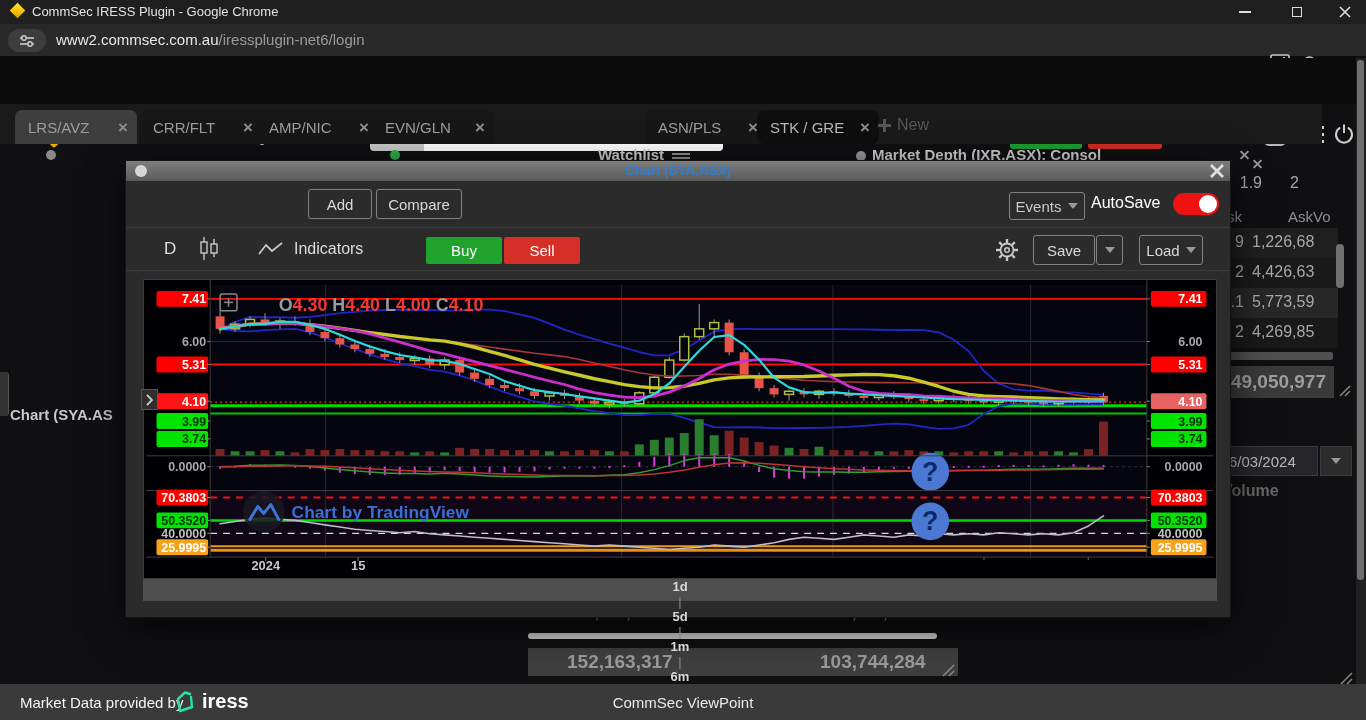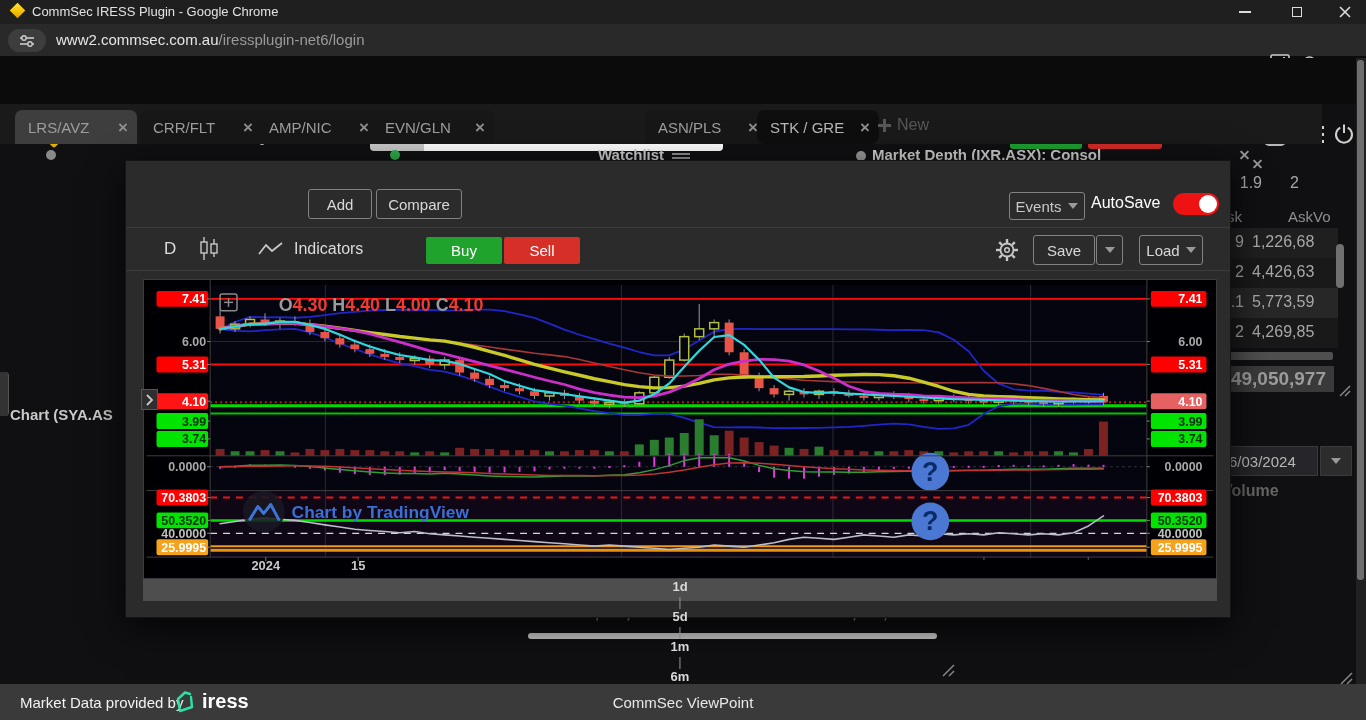--- a/index.html
+++ b/index.html
@@ -56,21 +56,21 @@
   .mini-x{position:relative;width:9px;height:9px;}
   .mini-x::before,.mini-x::after{content:"";position:absolute;left:-1px;top:3.5px;width:11px;height:2px;background:#9a9a9a;}
   .mini-x::before{transform:rotate(45deg);}
   .mini-x::after{transform:rotate(-45deg);}
 
   
   #rightpanel{left:1160px;top:144px;width:196px;height:540px;overflow:hidden;}
   .rp{position:absolute;color:#a8a8a8;font-size:16px;white-space:nowrap;}
   .rp-row{position:absolute;left:0;width:178px;height:30px;}
   .num{font-size:16px;color:#a8a8a8;}
-  #rp-total-box{left:62px;top:222px;width:112px;height:26px;background:#3a3a3a;display:flex;align-items:center;justify-content:flex-end;padding-right:8px;}
+  #rp-total-box{left:62px;top:222px;width:112px;height:32px;background:#3a3a3a;display:flex;align-items:center;justify-content:flex-end;padding-right:8px;}
   #rp-total-box span{font-size:19px;font-weight:700;color:#9c9c9c;}
   #rp-datebox{left:60px;top:302px;width:98px;height:30px;background:#26262a;border:1px solid #3a3a3a;display:flex;align-items:center;padding-left:8px;}
   #rp-datebox span{font-size:15px;color:#b8b8b8;}
   #rp-datebtn{left:160px;top:302px;width:32px;height:30px;background:#2c2c2c;border:1px solid #3a3a3a;display:flex;align-items:center;justify-content:center;}
   .caret{width:0;height:0;border-left:5px solid transparent;border-right:5px solid transparent;border-top:6px solid #999;}
   #rp-volume{left:62px;top:338px;font-size:16px;font-weight:700;color:#666;}
   .vscroll-pill{left:176px;top:100px;width:8px;height:44px;background:#707070;border-radius:4px;}
 
   
   #wl-bottom{left:528px;top:648px;width:430px;height:28px;background:#3f3f3f;}
@@ -300,33 +300,45 @@
   </div>
 
   <div id="cutrow">
       <span class="cutnum" style="left: 543px;">64</span>
       <span class="cutnum" style="left: 577px;">10,865,765</span>
       <span class="cutnum" style="left: 737px;">3.7</span>
       <span class="cutnum" style="left: 800px;">4.4</span>
       <span class="cutnum" style="left: 843px;">4,361,406</span>
     </div>
   <div class="abs" id="wl-scroll"></div>
+  <div class="abs" id="wl-bottom">
+    <span style="left:39px;">152,163,317</span>
+    <span style="left:292px;">103,744,284</span>
+  </div>
   <svg class="abs diag-handle" style="left:938px;top:660px;" width="18" height="18">
       <line x1="5" y1="16" x2="16" y2="5"></line>
       <line x1="11" y1="16" x2="16" y2="11"></line>
     </svg>
   <svg class="abs diag-handle" style="left:1336px;top:668px;" width="18" height="18">
       <line x1="5" y1="16" x2="16" y2="5"></line>
       <line x1="11" y1="16" x2="16" y2="11"></line>
     </svg>
 
   <div class="abs" id="pg-scroll-track"></div>
   <div class="abs" id="pg-scroll-thumb"></div>
 
   <div class="abs" id="dialog">
+    <div class="abs" id="dlg-titlebar">
+      <div class="abs" id="dlg-circle"></div>
+      <div class="abs" id="dlg-title">Chart (SYA.ASX)</div>
+      <svg class="abs" style="left:1084px;top:3px;" width="14" height="14">
+          <line x1="1" y1="1" x2="13" y2="13" stroke="#e0e0e0" stroke-width="2.6"></line>
+          <line x1="13" y1="1" x2="1" y2="13" stroke="#e0e0e0" stroke-width="2.6"></line>
+        </svg>
+    </div>
 
     <div class="abs obtn" style="left:182px;top:28px;width:64px;height:30px;">Add</div>
     <div class="abs obtn" style="left:250px;top:28px;width:86px;height:30px;">Compare</div>
     <div class="abs obtn" id="events-box">
       <span style="margin-right:7px;color:#c8c8c8;">Events</span>
       <div class="caret"></div>
     </div>
     <div class="abs" id="autosave-label">AutoSave</div>
     <div class="abs" id="autosave-toggle">
         <div class="abs" id="autosave-knob"></div>

